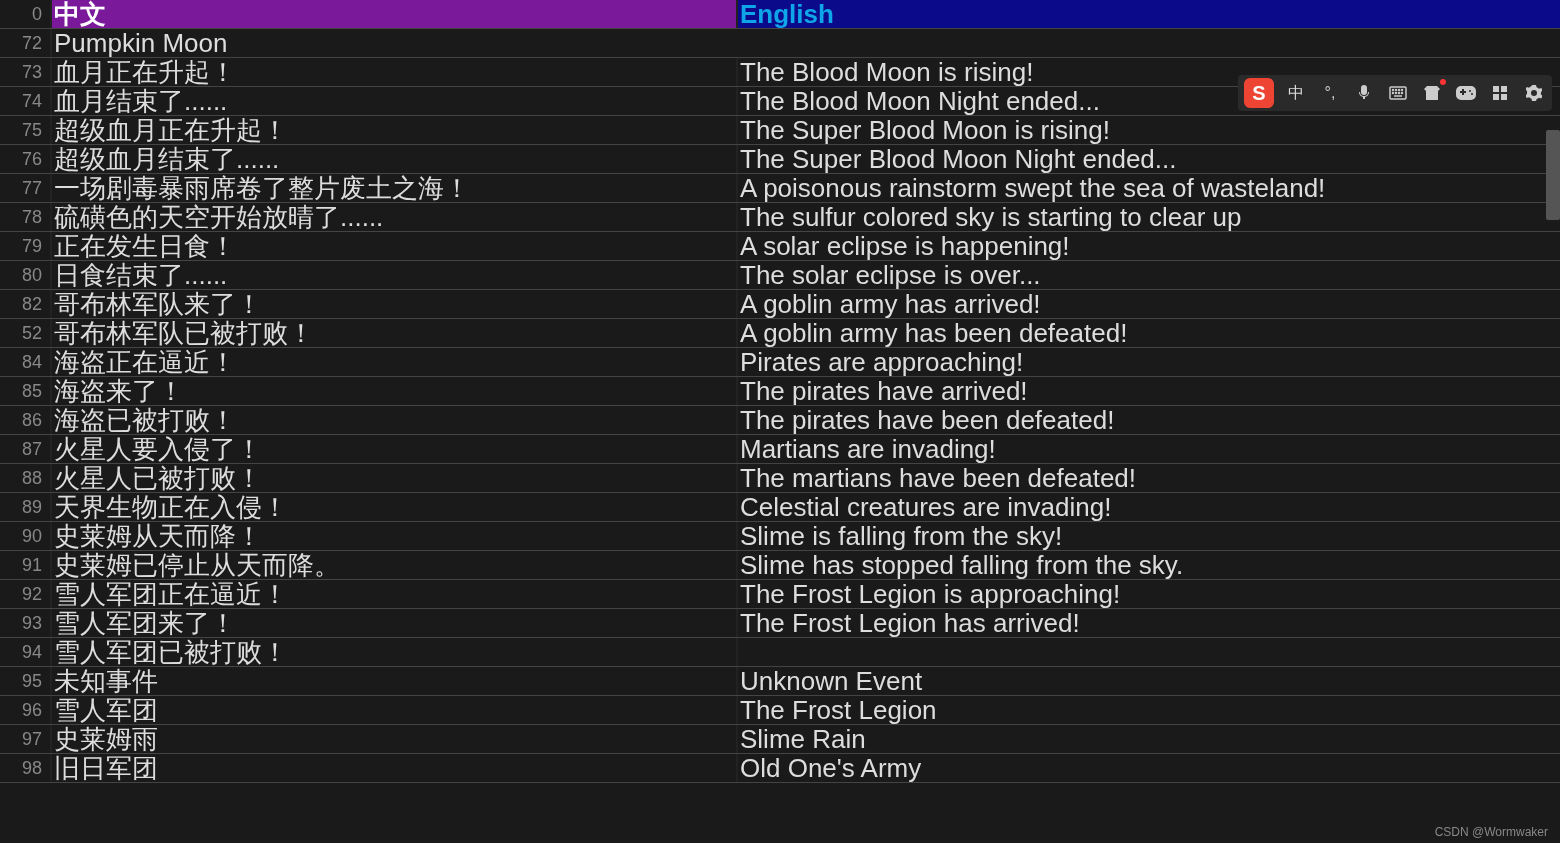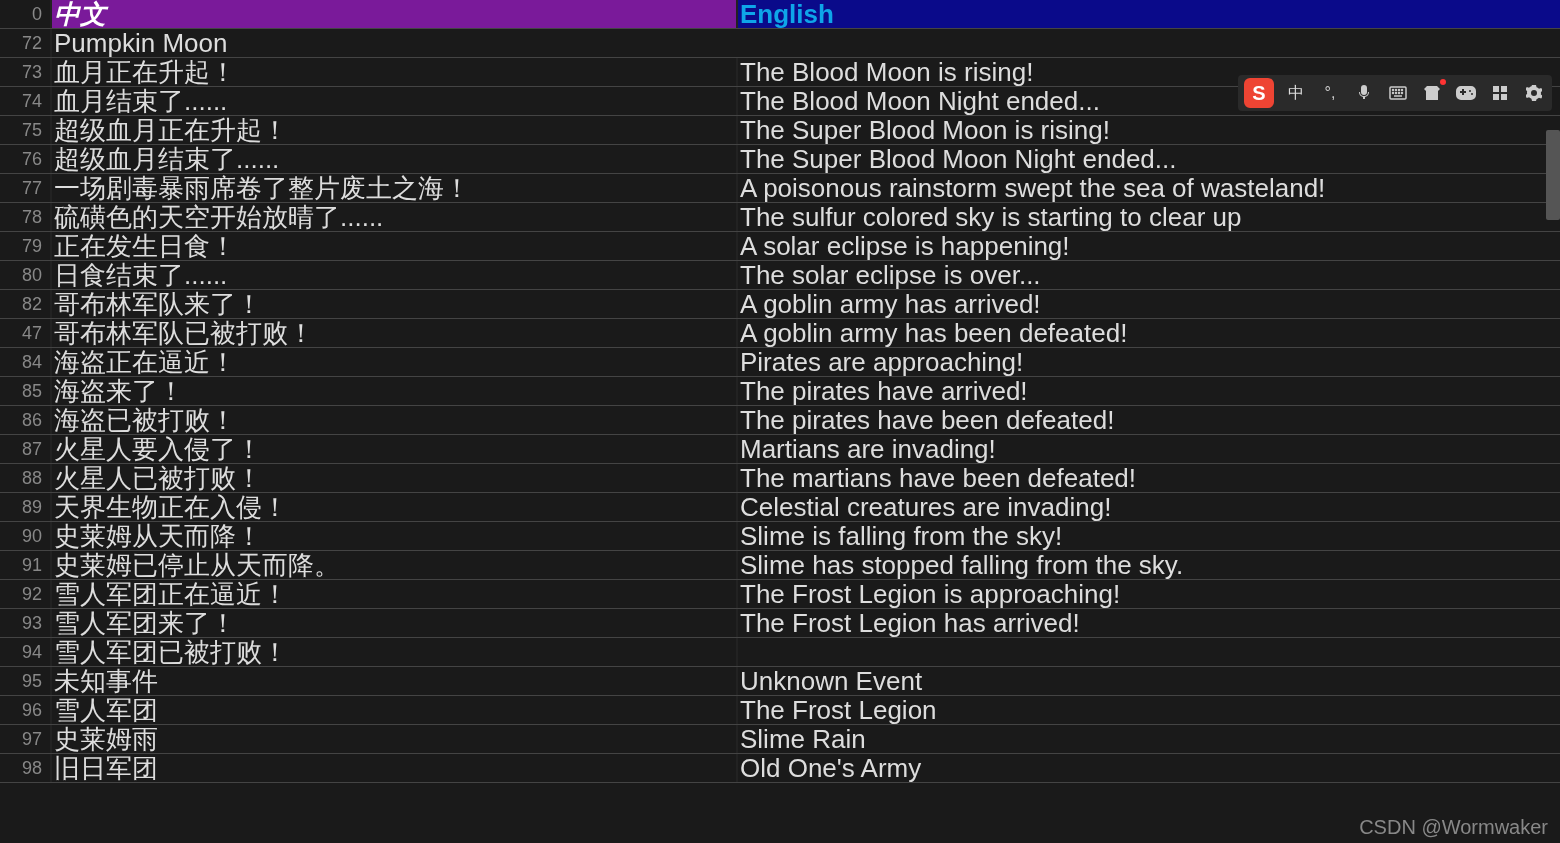--- a/index.html
+++ b/index.html
@@ -52,21 +52,20 @@
     font-size: 26px;
     line-height: 29px;
     padding-left: 2px;
     white-space: nowrap;
     overflow: hidden;
   }
   .header .cell-cn {
     background: #7a1a9a;
     color: #fff;
     font-weight: bold;
-    font-style: italic;
   }
   .header .cell-en {
     background: #0a0a8a;
     color: #0ea5e9;
     font-weight: bold;
   }
   .header .row-num {
     color: #888;
   }
   .scrollbar {
@@ -126,21 +125,21 @@
     width: 6px;
     height: 6px;
     background: #f33;
     border-radius: 50%;
   }
   .watermark {
     position: absolute;
     bottom: 4px;
     right: 12px;
     color: #888;
-    font-size: 20px;
+    font-size: 12px;
     font-family: Arial, sans-serif;
   }
 </style>
 </head>
 <body>
 
 <div class="table-container">
   <div class="row header">
     <div class="row-num">0</div>
     <div class="cell-cn">中文</div>
@@ -190,21 +189,21 @@
         <div class="row-num">80</div>
         <div class="cell-cn">日食结束了......</div>
         <div class="cell-en">The solar eclipse is over...</div>
       </div>
       <div class="row">
         <div class="row-num">82</div>
         <div class="cell-cn">哥布林军队来了！</div>
         <div class="cell-en">A goblin army has arrived!</div>
       </div>
       <div class="row">
-        <div class="row-num">47</div>
+        <div class="row-num">52</div>
         <div class="cell-cn">哥布林军队已被打败！</div>
         <div class="cell-en">A goblin army has been defeated!</div>
       </div>
       <div class="row">
         <div class="row-num">84</div>
         <div class="cell-cn">海盗正在逼近！</div>
         <div class="cell-en">Pirates are approaching!</div>
       </div>
       <div class="row">
         <div class="row-num">85</div>

